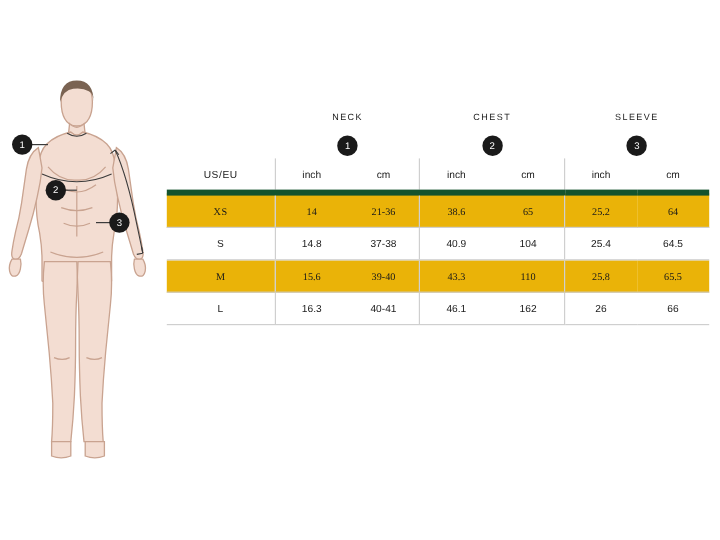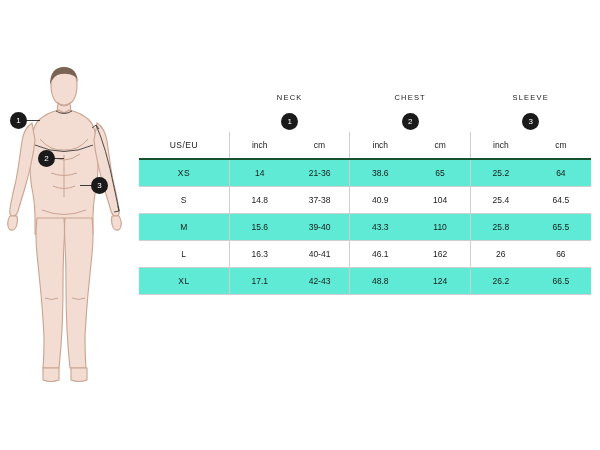--- a/index.html
+++ b/index.html
@@ -98,37 +98,38 @@
     line-height: 17px;
     text-align: center;
   }
 
   .unit-row td {
     height: 26px;
     font-size: 8.5px;
     color: #1a1a1a;
     text-align: center;
     vertical-align: middle;
-    border-bottom: 2px solid #14532d;
+    border-bottom: 5px solid #14532d;
   }
   .unit-row td.lbl {
     font-size: 8.5px;
     letter-spacing: 0.5px;
   }
 
   .data-row td {
     height: 26px;
     font-size: 8.5px;
     color: #1a1a1a;
     text-align: center;
     vertical-align: middle;
     border-bottom: 1px solid #cfcfcf;
   }
   .data-row.alt td {
-    background: #5eead4;
+    background: #eab308;
+    font-family: Liberation Serif, serif;
   }
   .data-row td.sz {
     font-weight: bold;
     letter-spacing: 0.5px;
   }
 
   
   .c-size { width: 78px; }
   .c-in   { width: 52px; }
   .c-cm   { width: 52px; }
@@ -274,25 +275,16 @@
       </tr>
       <tr class="data-row">
         <td class="sz">L</td>
         <td class="sep-l">16.3</td>
         <td>40-41</td>
         <td class="sep-l">46.1</td>
         <td>162</td>
         <td class="sep-l">26</td>
         <td>66</td>
       </tr>
-      <tr class="data-row alt">
-        <td class="sz">XL</td>
-        <td class="sep-l">17.1</td>
-        <td>42-43</td>
-        <td class="sep-l">48.8</td>
-        <td>124</td>
-        <td class="sep-l">26.2</td>
-        <td>66.5</td>
-      </tr>
     </tbody>
   </table>
 
 </div>
 
 </body></html>

